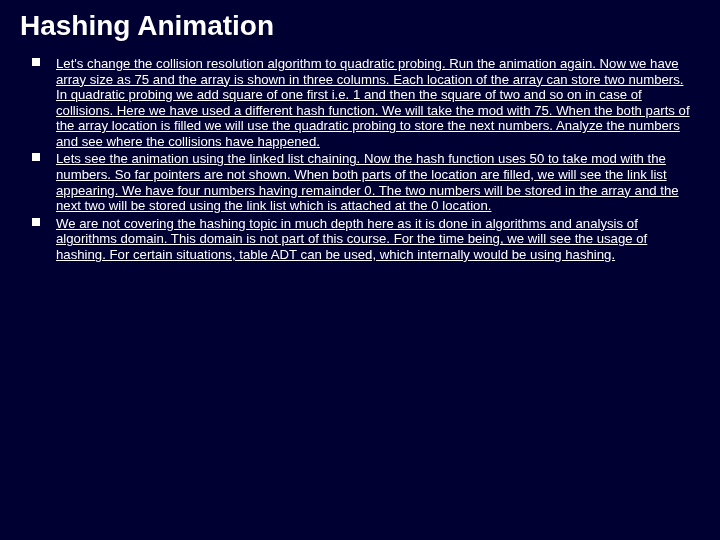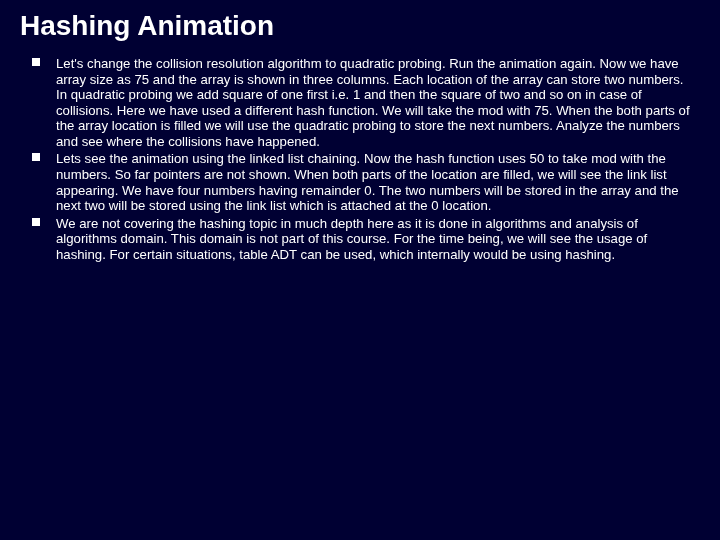--- a/index.html
+++ b/index.html
@@ -21,20 +21,21 @@
   .title {
     font-size: 28px;
     font-weight: bold;
     margin: 0 0 14px 0;
     color: #ffffff;
   }
   ul.bullets {
     list-style: none;
     margin: 0;
     padding: 0 8px 0 12px;
+    text-decoration: underline;
   }
   ul.bullets li {
     position: relative;
     padding-left: 24px;
     margin-bottom: 2px;
     font-size: 13.2px;
     line-height: 1.18;
     color: #ffffff;
   }
   ul.bullets li::before {

